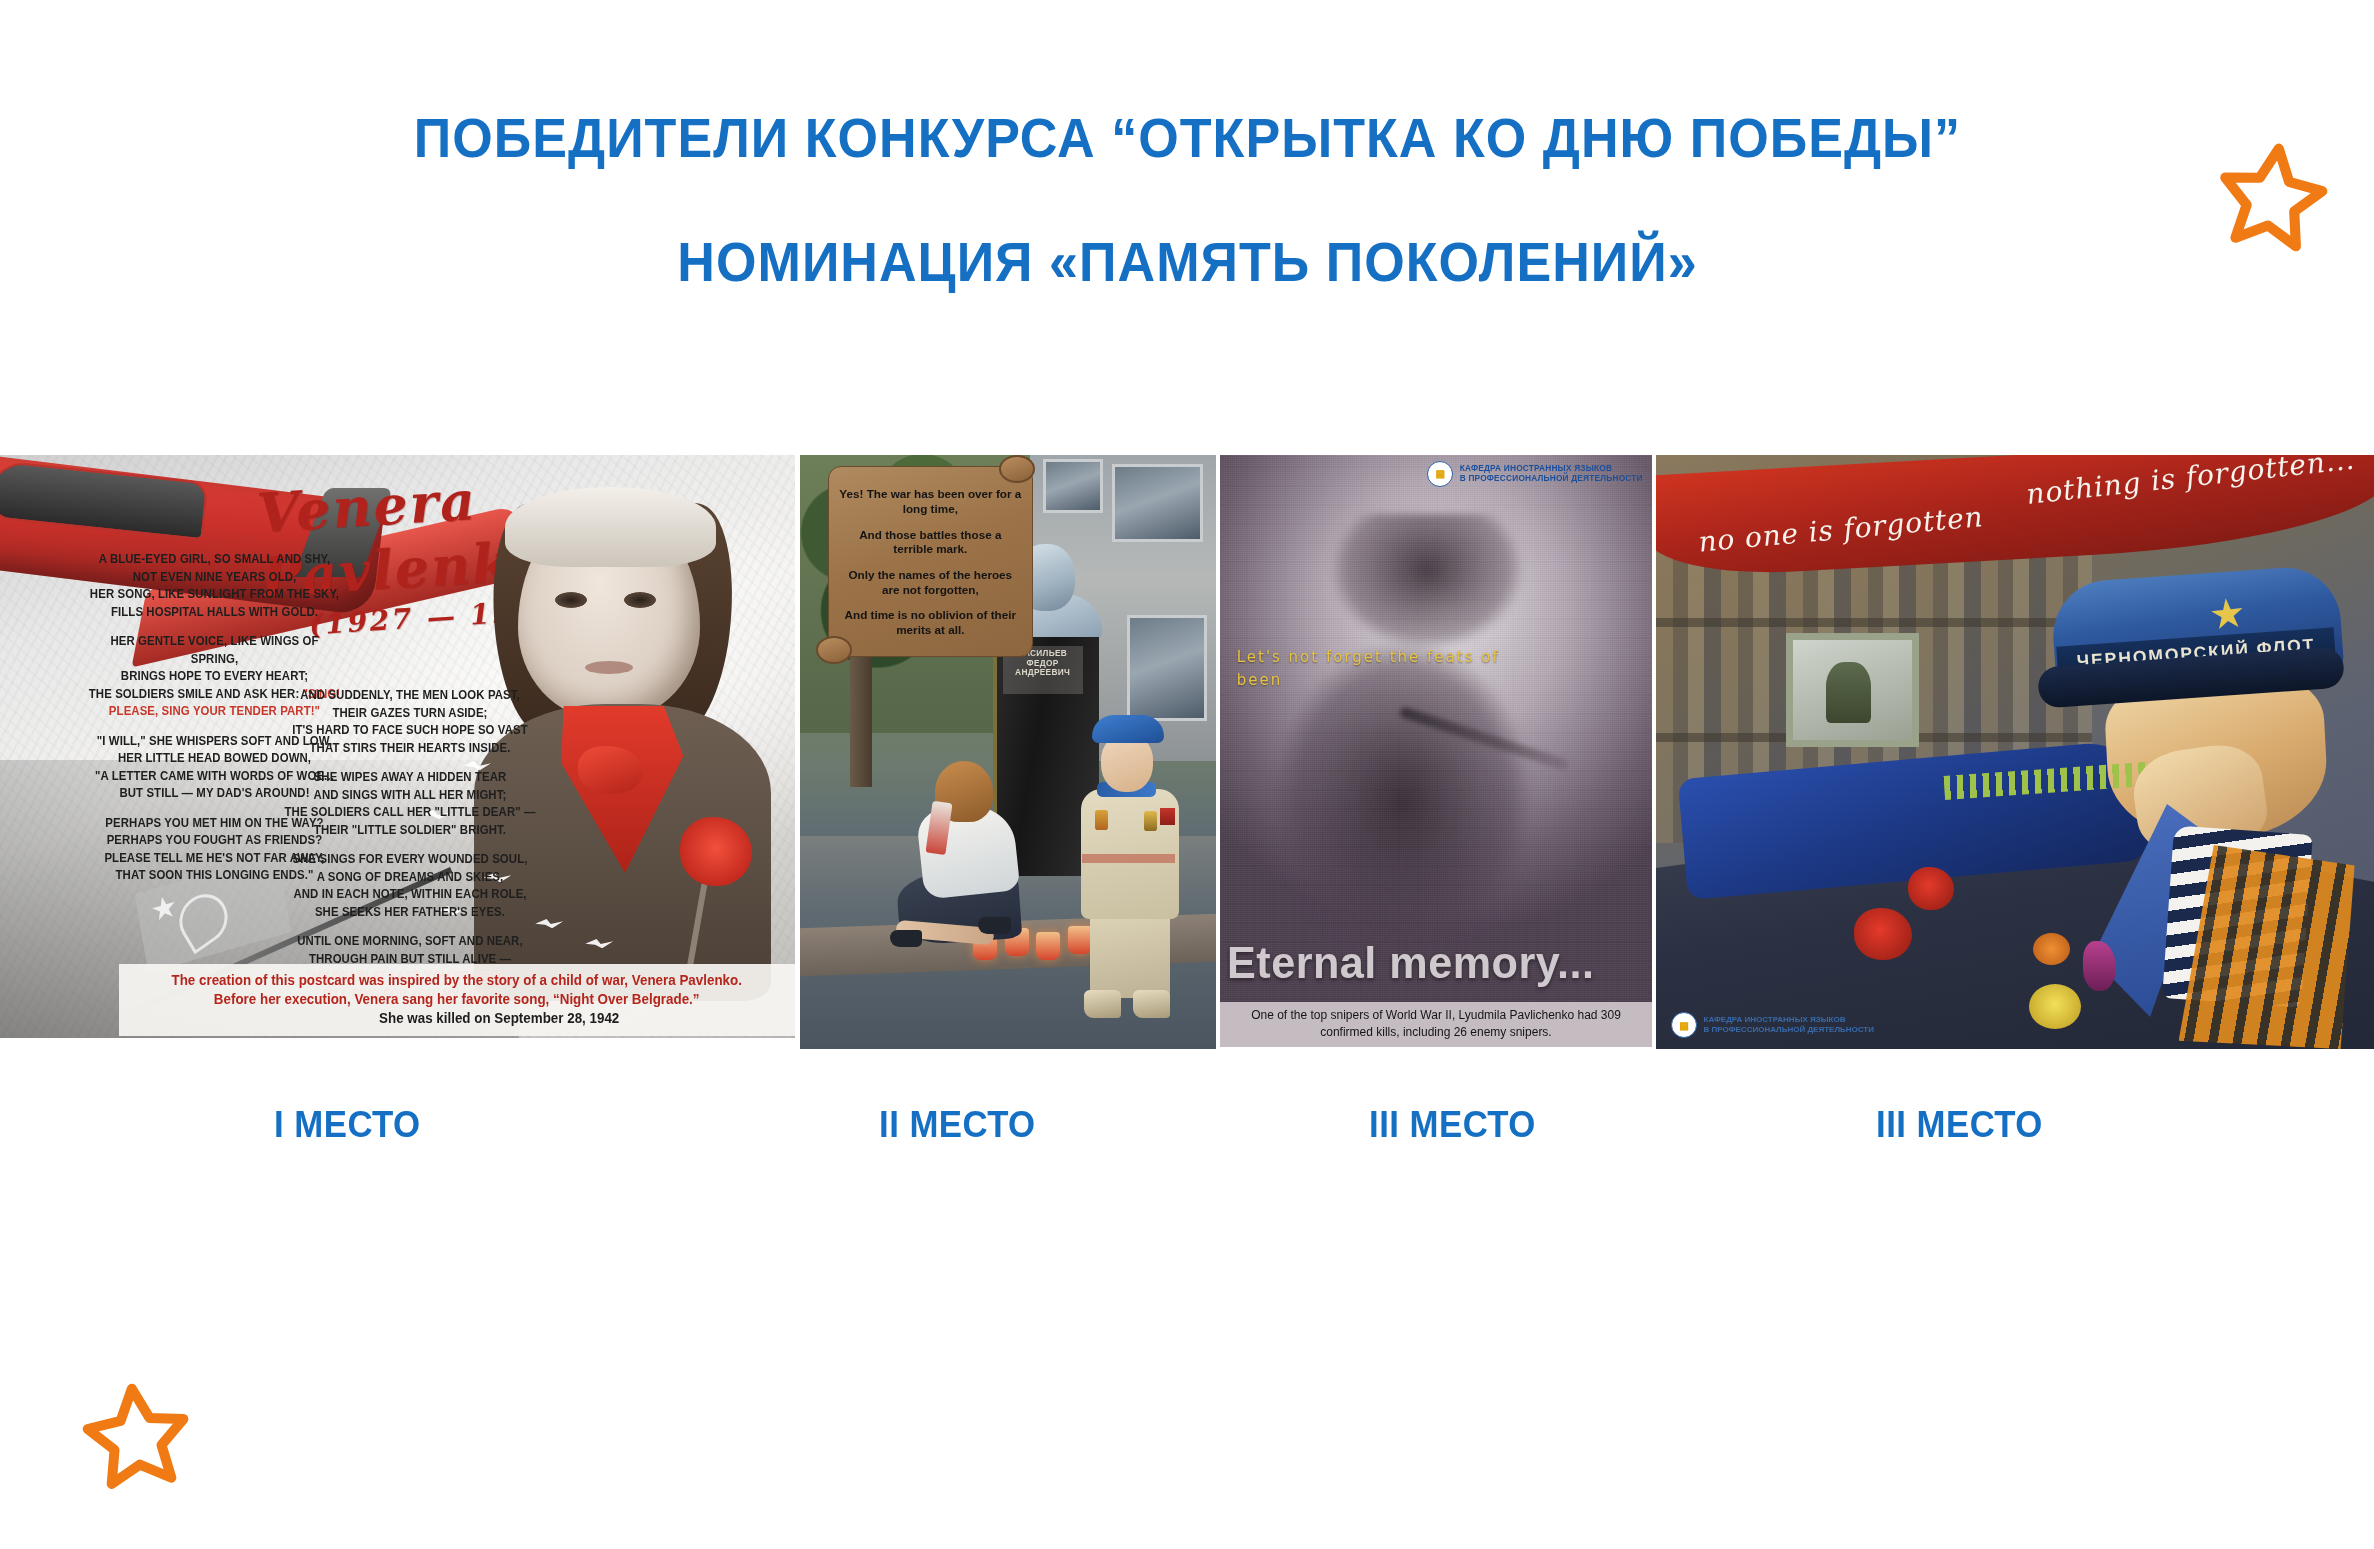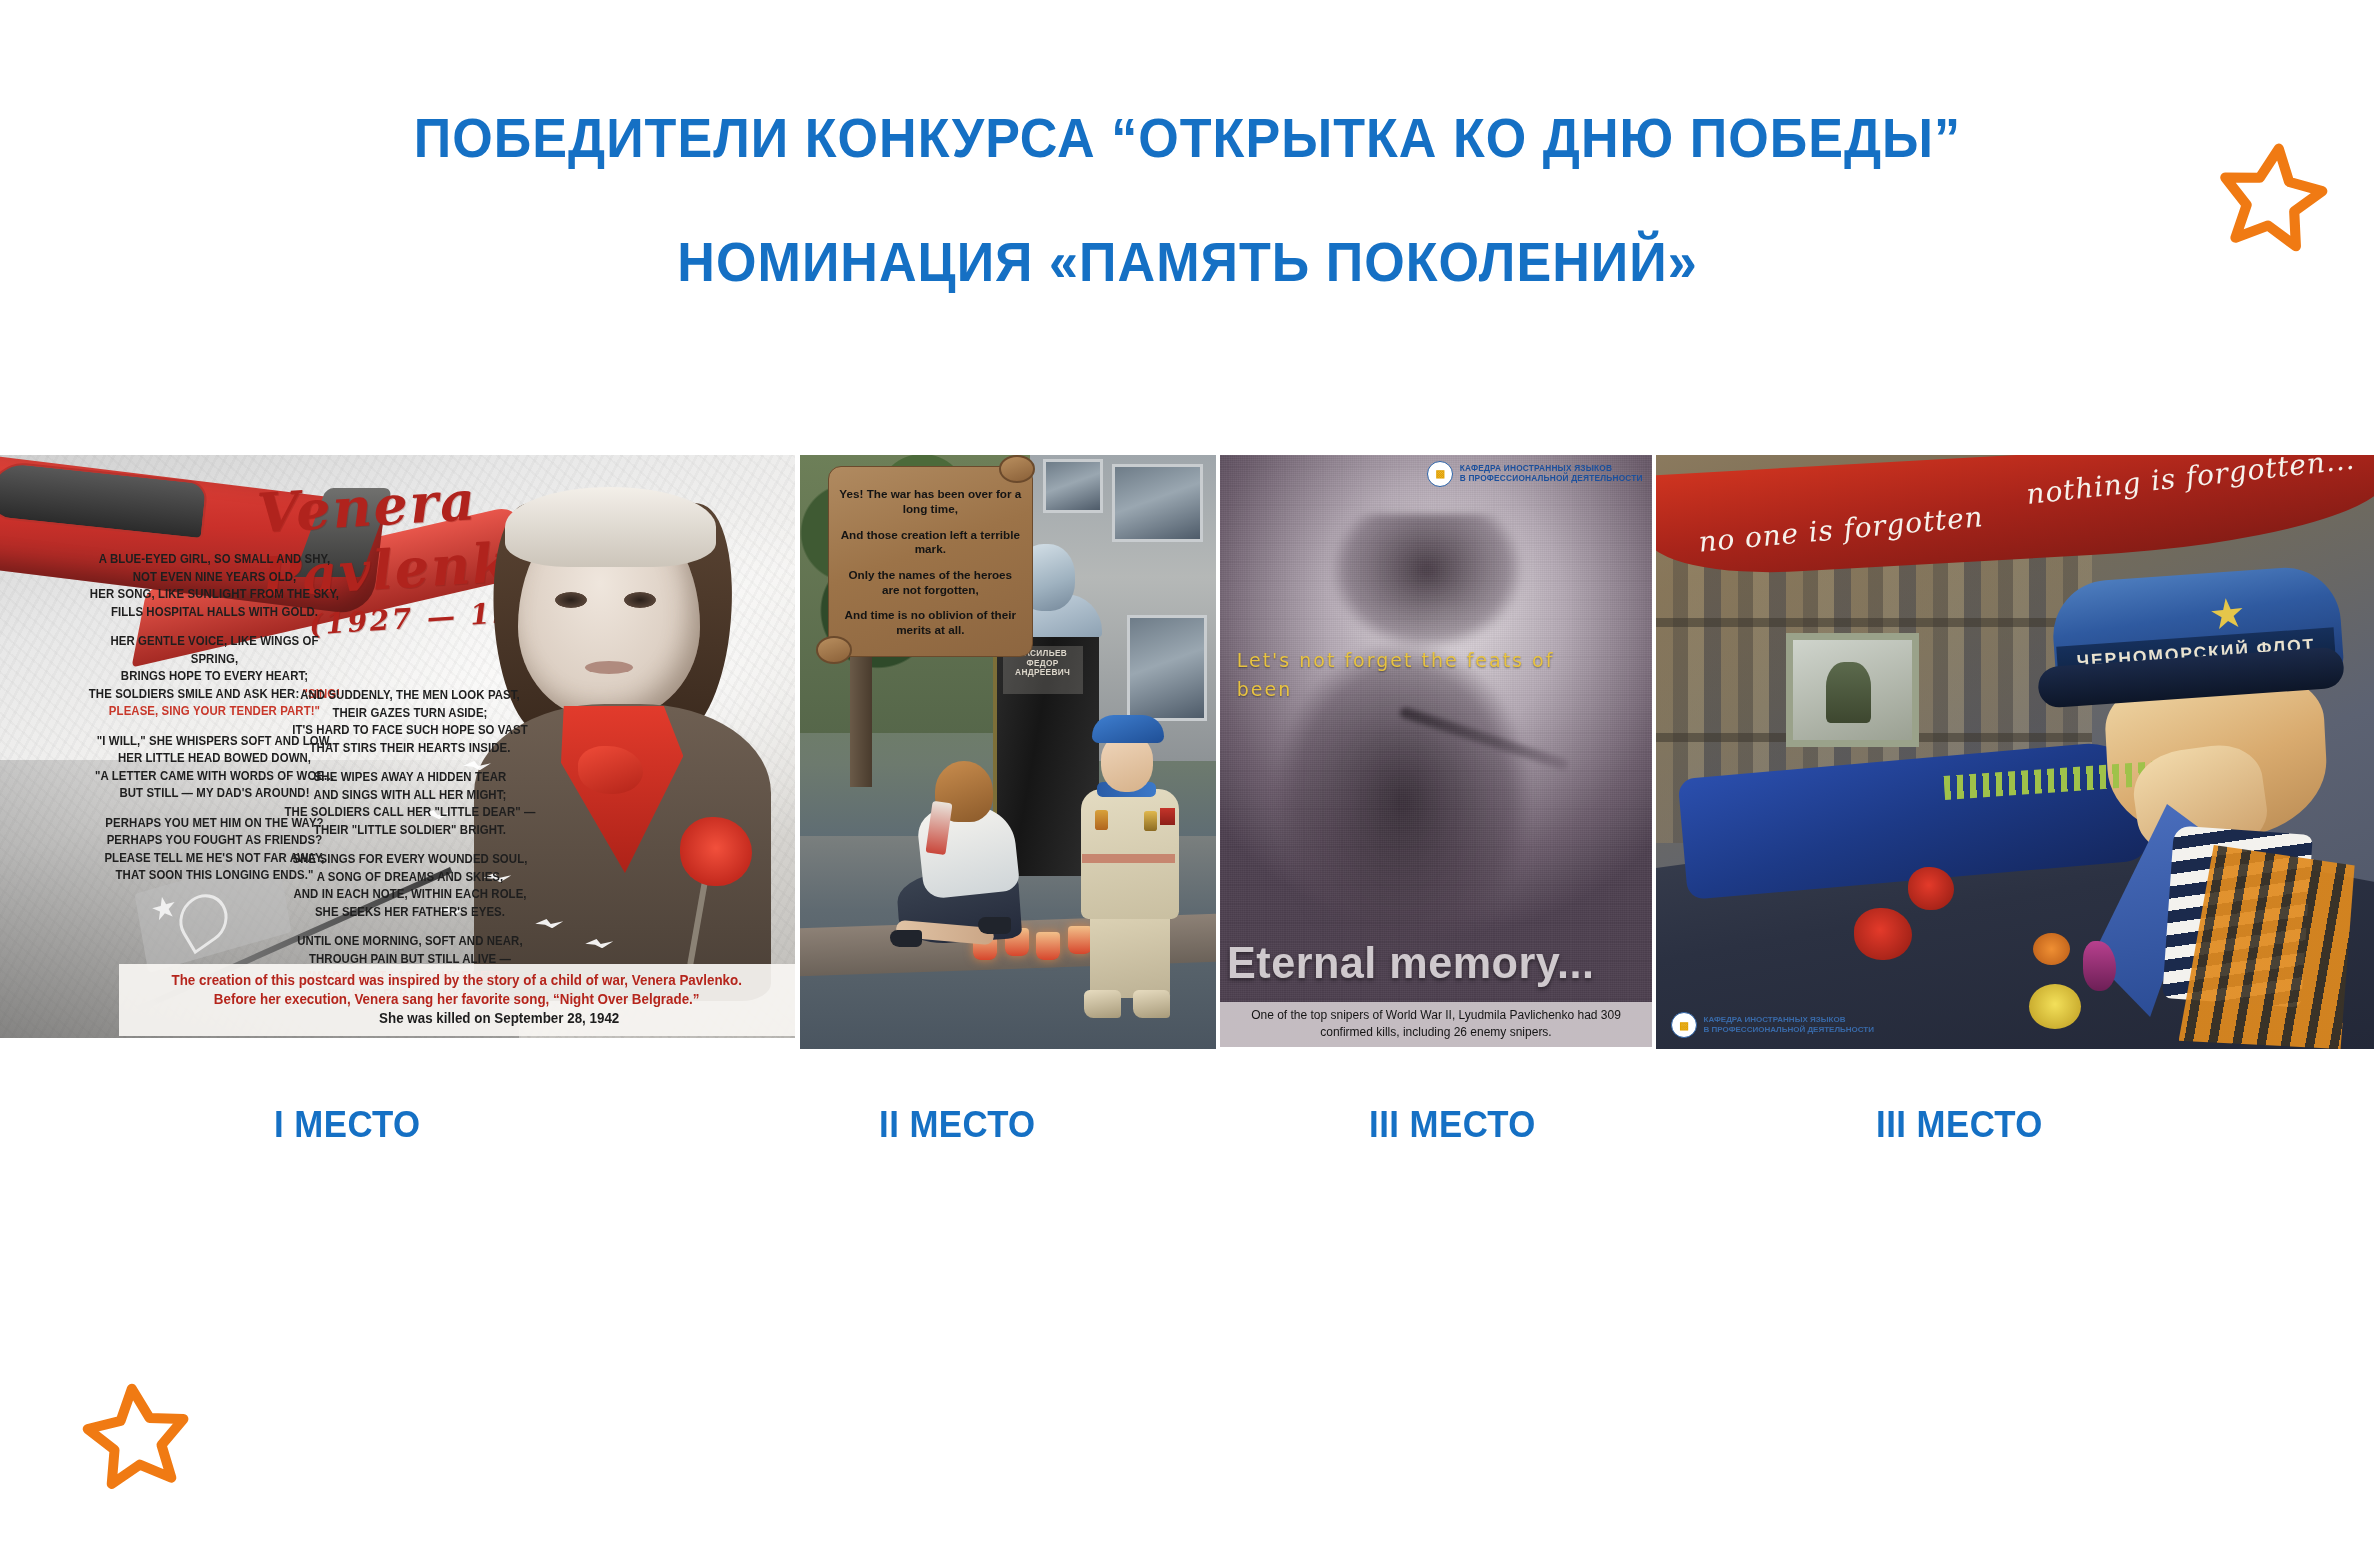--- a/index.html
+++ b/index.html
@@ -372,21 +372,21 @@
     background:#fff;border:1.9px solid #2d63a8;
     display:flex;align-items:center;justify-content:center;
     color:#e2a100;font-weight:bold;font-size:10.2px;
   }
   #card3 .logo .txt{
     color:#1a4f9c;font-weight:bold;font-size:8.3px;line-height:1.18;letter-spacing:0.2px;
   }
   #card3 .script{
     position:absolute;left:16.7px;top:191px;width:352px;
     color:#e8c341;font-family:"DejaVu Sans", sans-serif;
-    font-size:19px;letter-spacing:2px;line-height:1.55;
+    font-size:15px;letter-spacing:2px;line-height:1.55;
     text-shadow:0 0.9px 1.9px rgba(0,0,0,.45);
   }
   #card3 .script .l2{display:block;}
   #card3 .eternal{
     position:absolute;left:7.4px;bottom:58px;width:100%;
     color:#cfc9cd;font-weight:bold;font-size:45px;letter-spacing:0.5px;
     text-shadow:0 1.9px 4.6px rgba(0,0,0,.45);
     transform:scaleX(.96);transform-origin:left;
   }
   #card3 .sub{
@@ -692,21 +692,21 @@
           <div class="medal m2"></div>
           <div class="patch"></div>
         <div class="c-boot l"></div>
           <div class="c-boot r"></div>
       </div>
 
       <div class="scroll">
         <span class="curl t"></span>
           <span class="curl b"></span>
         <p>Yes! The war has been over for a long time,</p>
-        <p>And those creation left a terrible mark.</p>
+        <p>And those battles those a terrible mark.</p>
         <p>Only the names of the heroes are not forgotten,</p>
         <p>And time is no oblivion of their merits at all.</p>
       </div>
     </div>
   </div>
 
   <div class="card" id="card3">
     <div class="card-inner">
       <div class="bg"></div>
       <div class="figure"></div>

